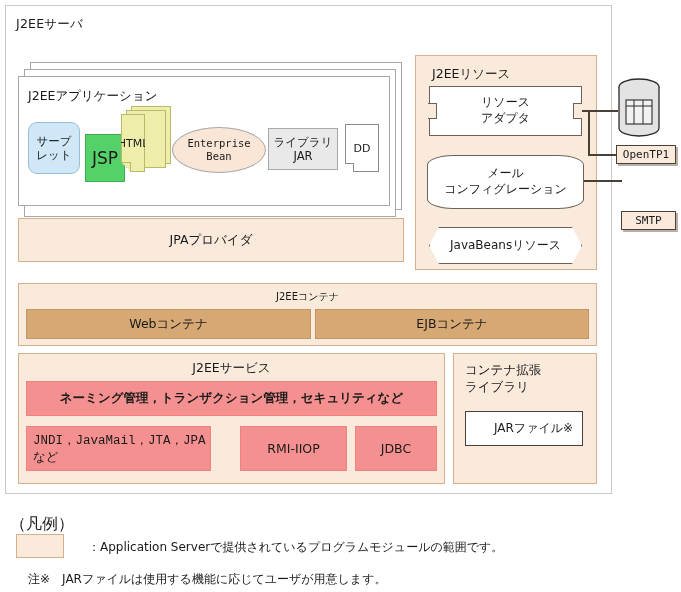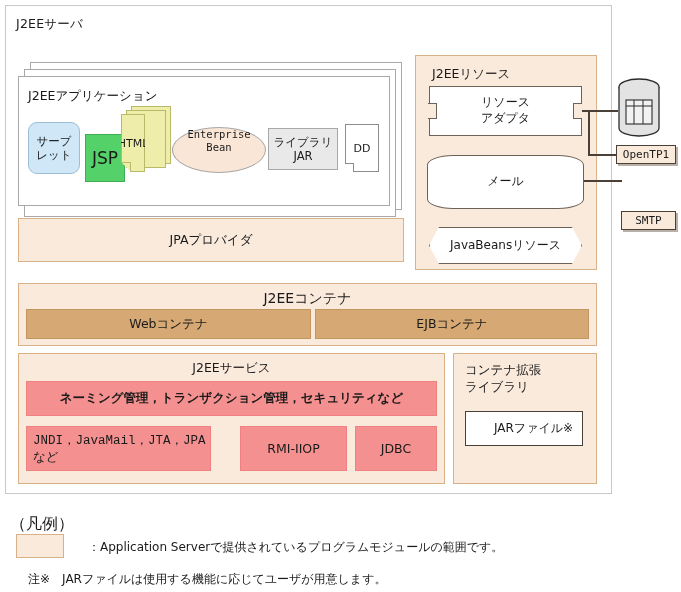--- a/index.html
+++ b/index.html
@@ -98,21 +98,21 @@
   }
   #ejb-ellipse {
     position: absolute;
     left: 172px; top: 127px;
     width: 94px; height: 46px;
     background: #fae6d7;
     border: 1px solid #a8a8a8;
     border-radius: 50%;
     box-sizing: border-box;
     display: flex; flex-direction: column;
-    align-items: center; 
+    align-items: center; justify-content: center;
     font-family: "DejaVu Sans Mono", "Liberation Mono", monospace;
     font-size: 10.5px; line-height: 1.2;
   }
   #libjar-box {
     position: absolute;
     left: 268px; top: 128px;
     width: 70px; height: 42px;
     background: #e9e9e9;
     border: 1px solid #a8a8a8;
     box-sizing: border-box;
@@ -248,21 +248,21 @@
     left: 18px; top: 283px;
     width: 579px; height: 63px;
     background: #faeadc;
     border: 1px solid #d8b08a;
     box-sizing: border-box;
   }
   #container-title {
     position: absolute;
     left: 0; right: 0; top: 6px;
     text-align: center;
-    font-size: 14px;
+    font-size: 10px;
   }
   .container-cell {
     position: absolute;
     top: 309px;
     height: 30px;
     background: #d6a873;
     border: 1px solid #c29660;
     box-sizing: border-box;
     display: flex; align-items: center; justify-content: center;
     font-size: 12.5px;
@@ -402,20 +402,21 @@
 
 <div id="res-adapter">
   <span>リソース</span>
   <span>アダプタ</span>
 </div>
 <div class="notch" id="notch-left"></div>
 <div class="notch" id="notch-right"></div>
 
 <div id="mail-config">
   <span>メール</span>
+  <span>コンフィグレーション</span>
 </div>
 
 <div id="jb-res">
   <span>JavaBeansリソース</span>
 </div>
 
 <div class="conn" style="left:582px; top:110px; width:36px; height:1.5px;"></div>
 <div class="conn" style="left:588px; top:110px; width:1.5px; height:45px;"></div>
 <div class="conn" style="left:588px; top:154px; width:30px; height:1.5px;"></div>
 <div class="conn" style="left:584px; top:180px; width:38px; height:1.5px;"></div>

